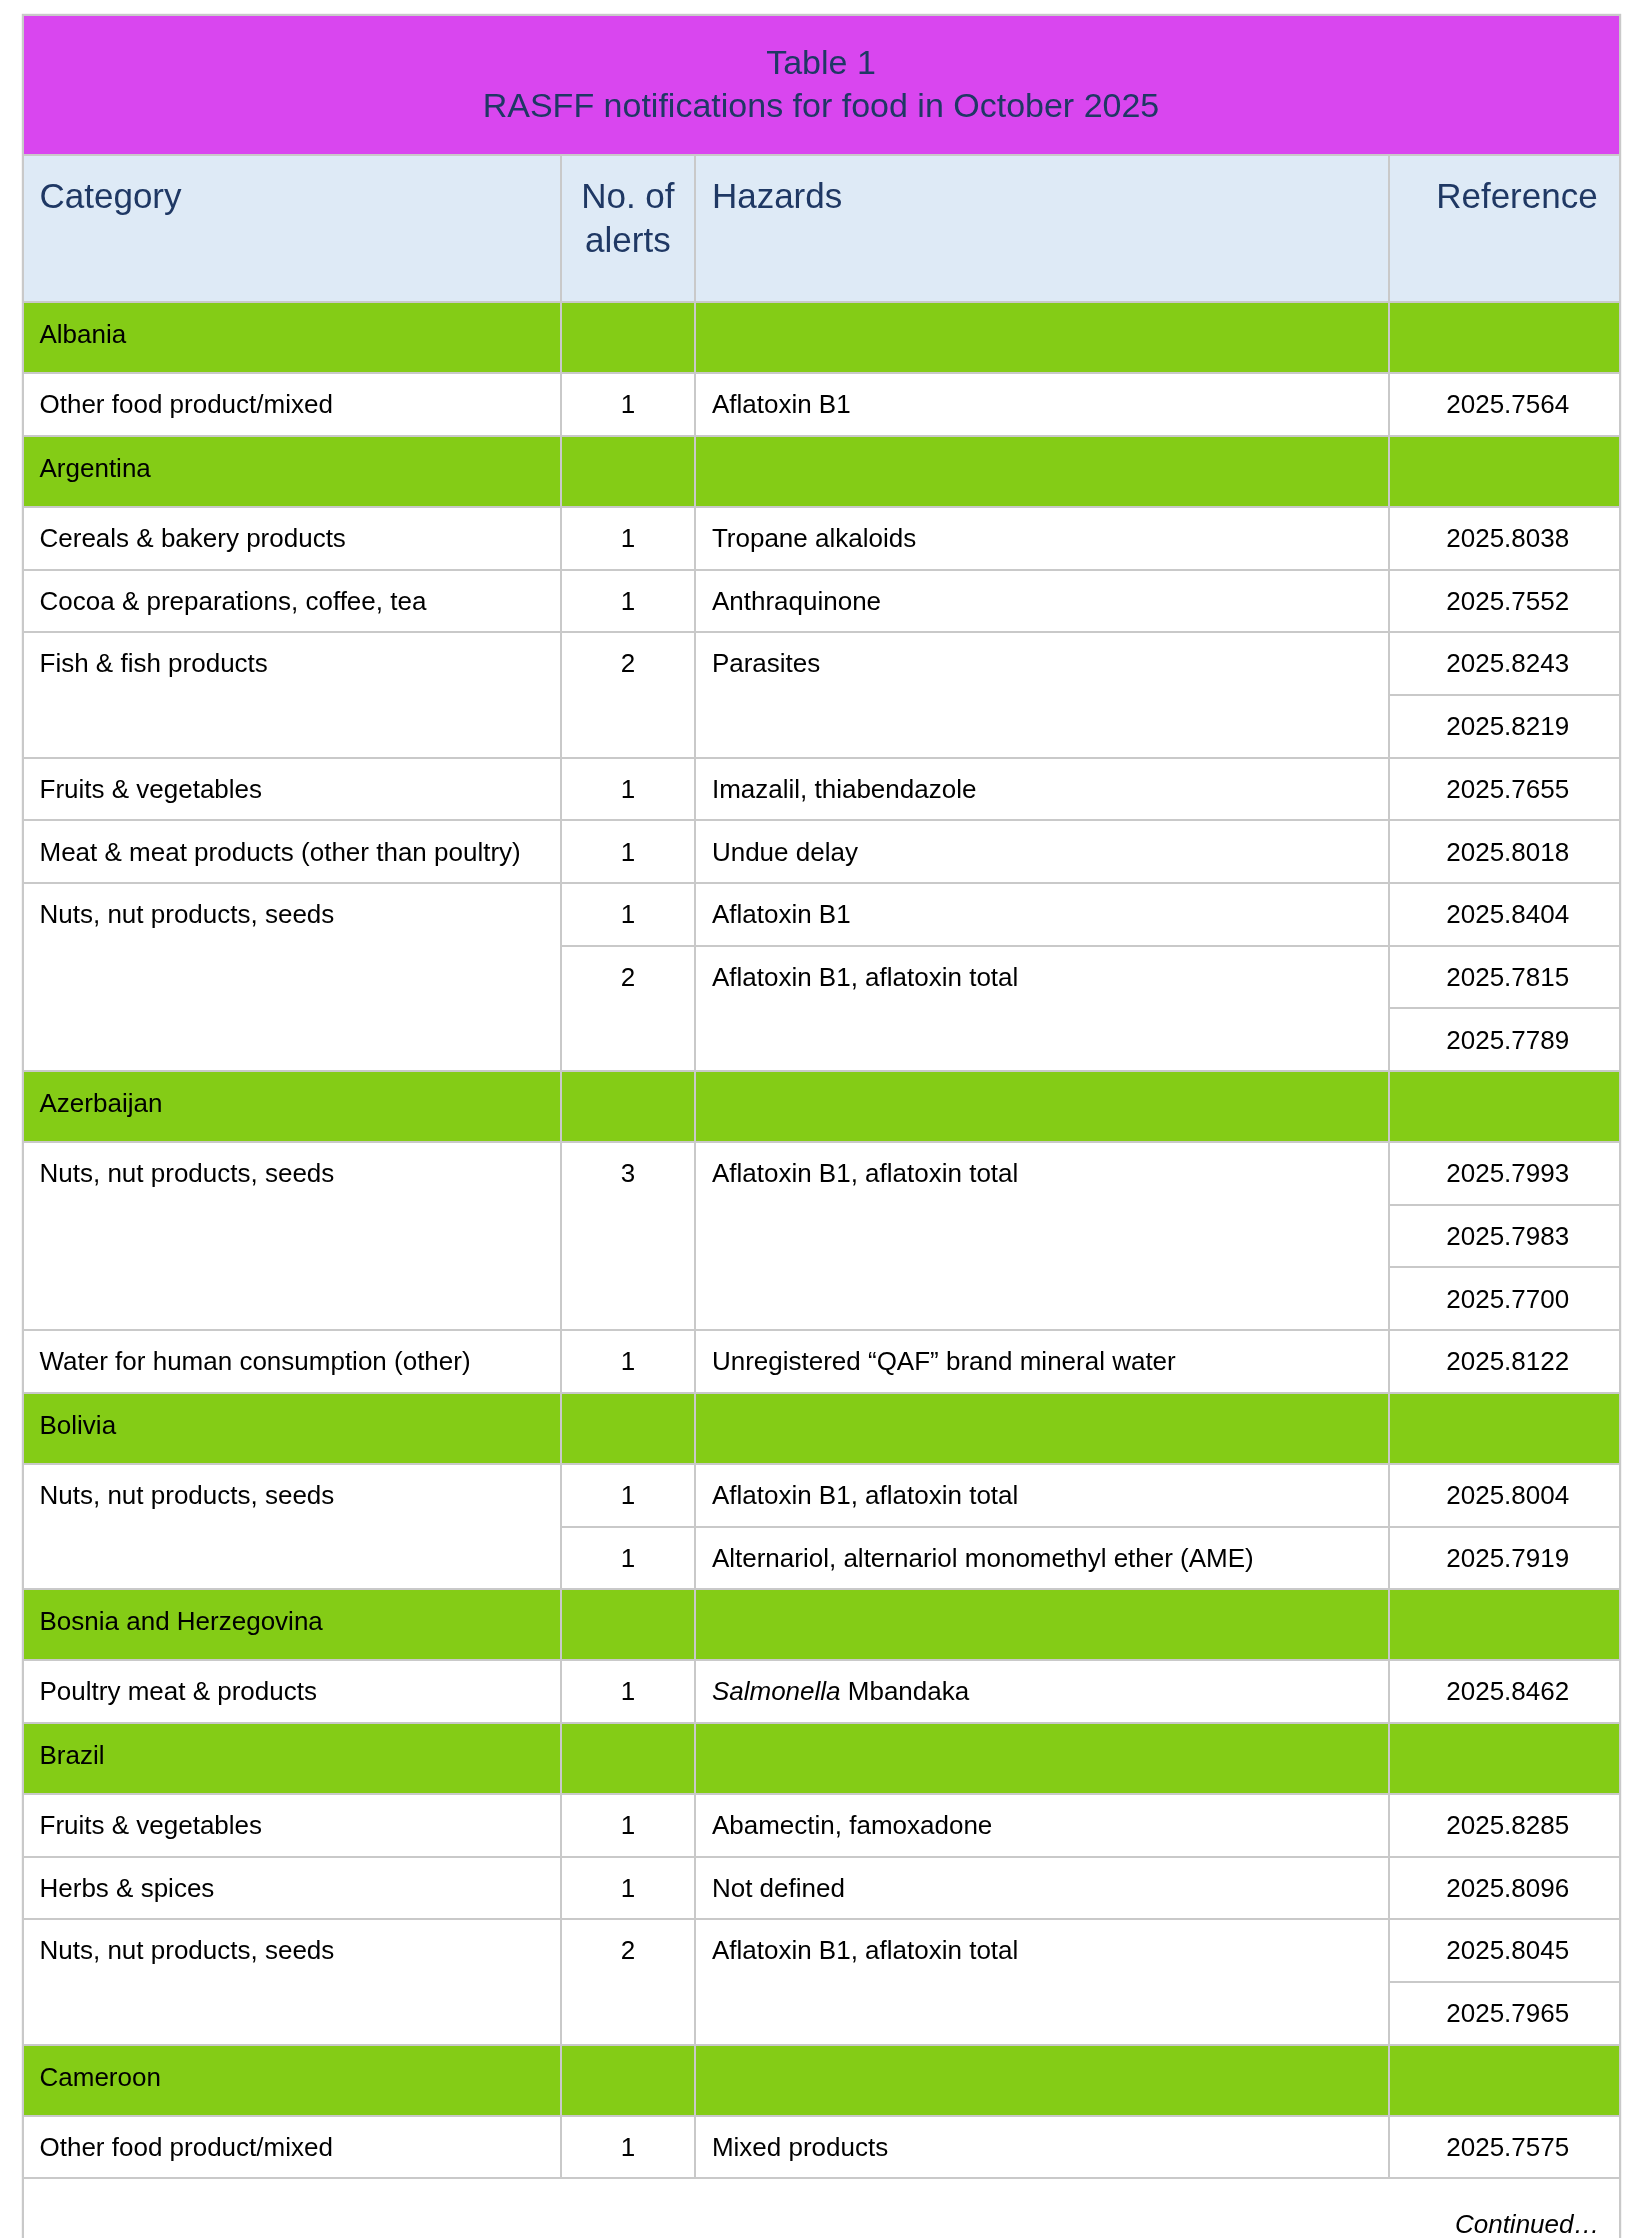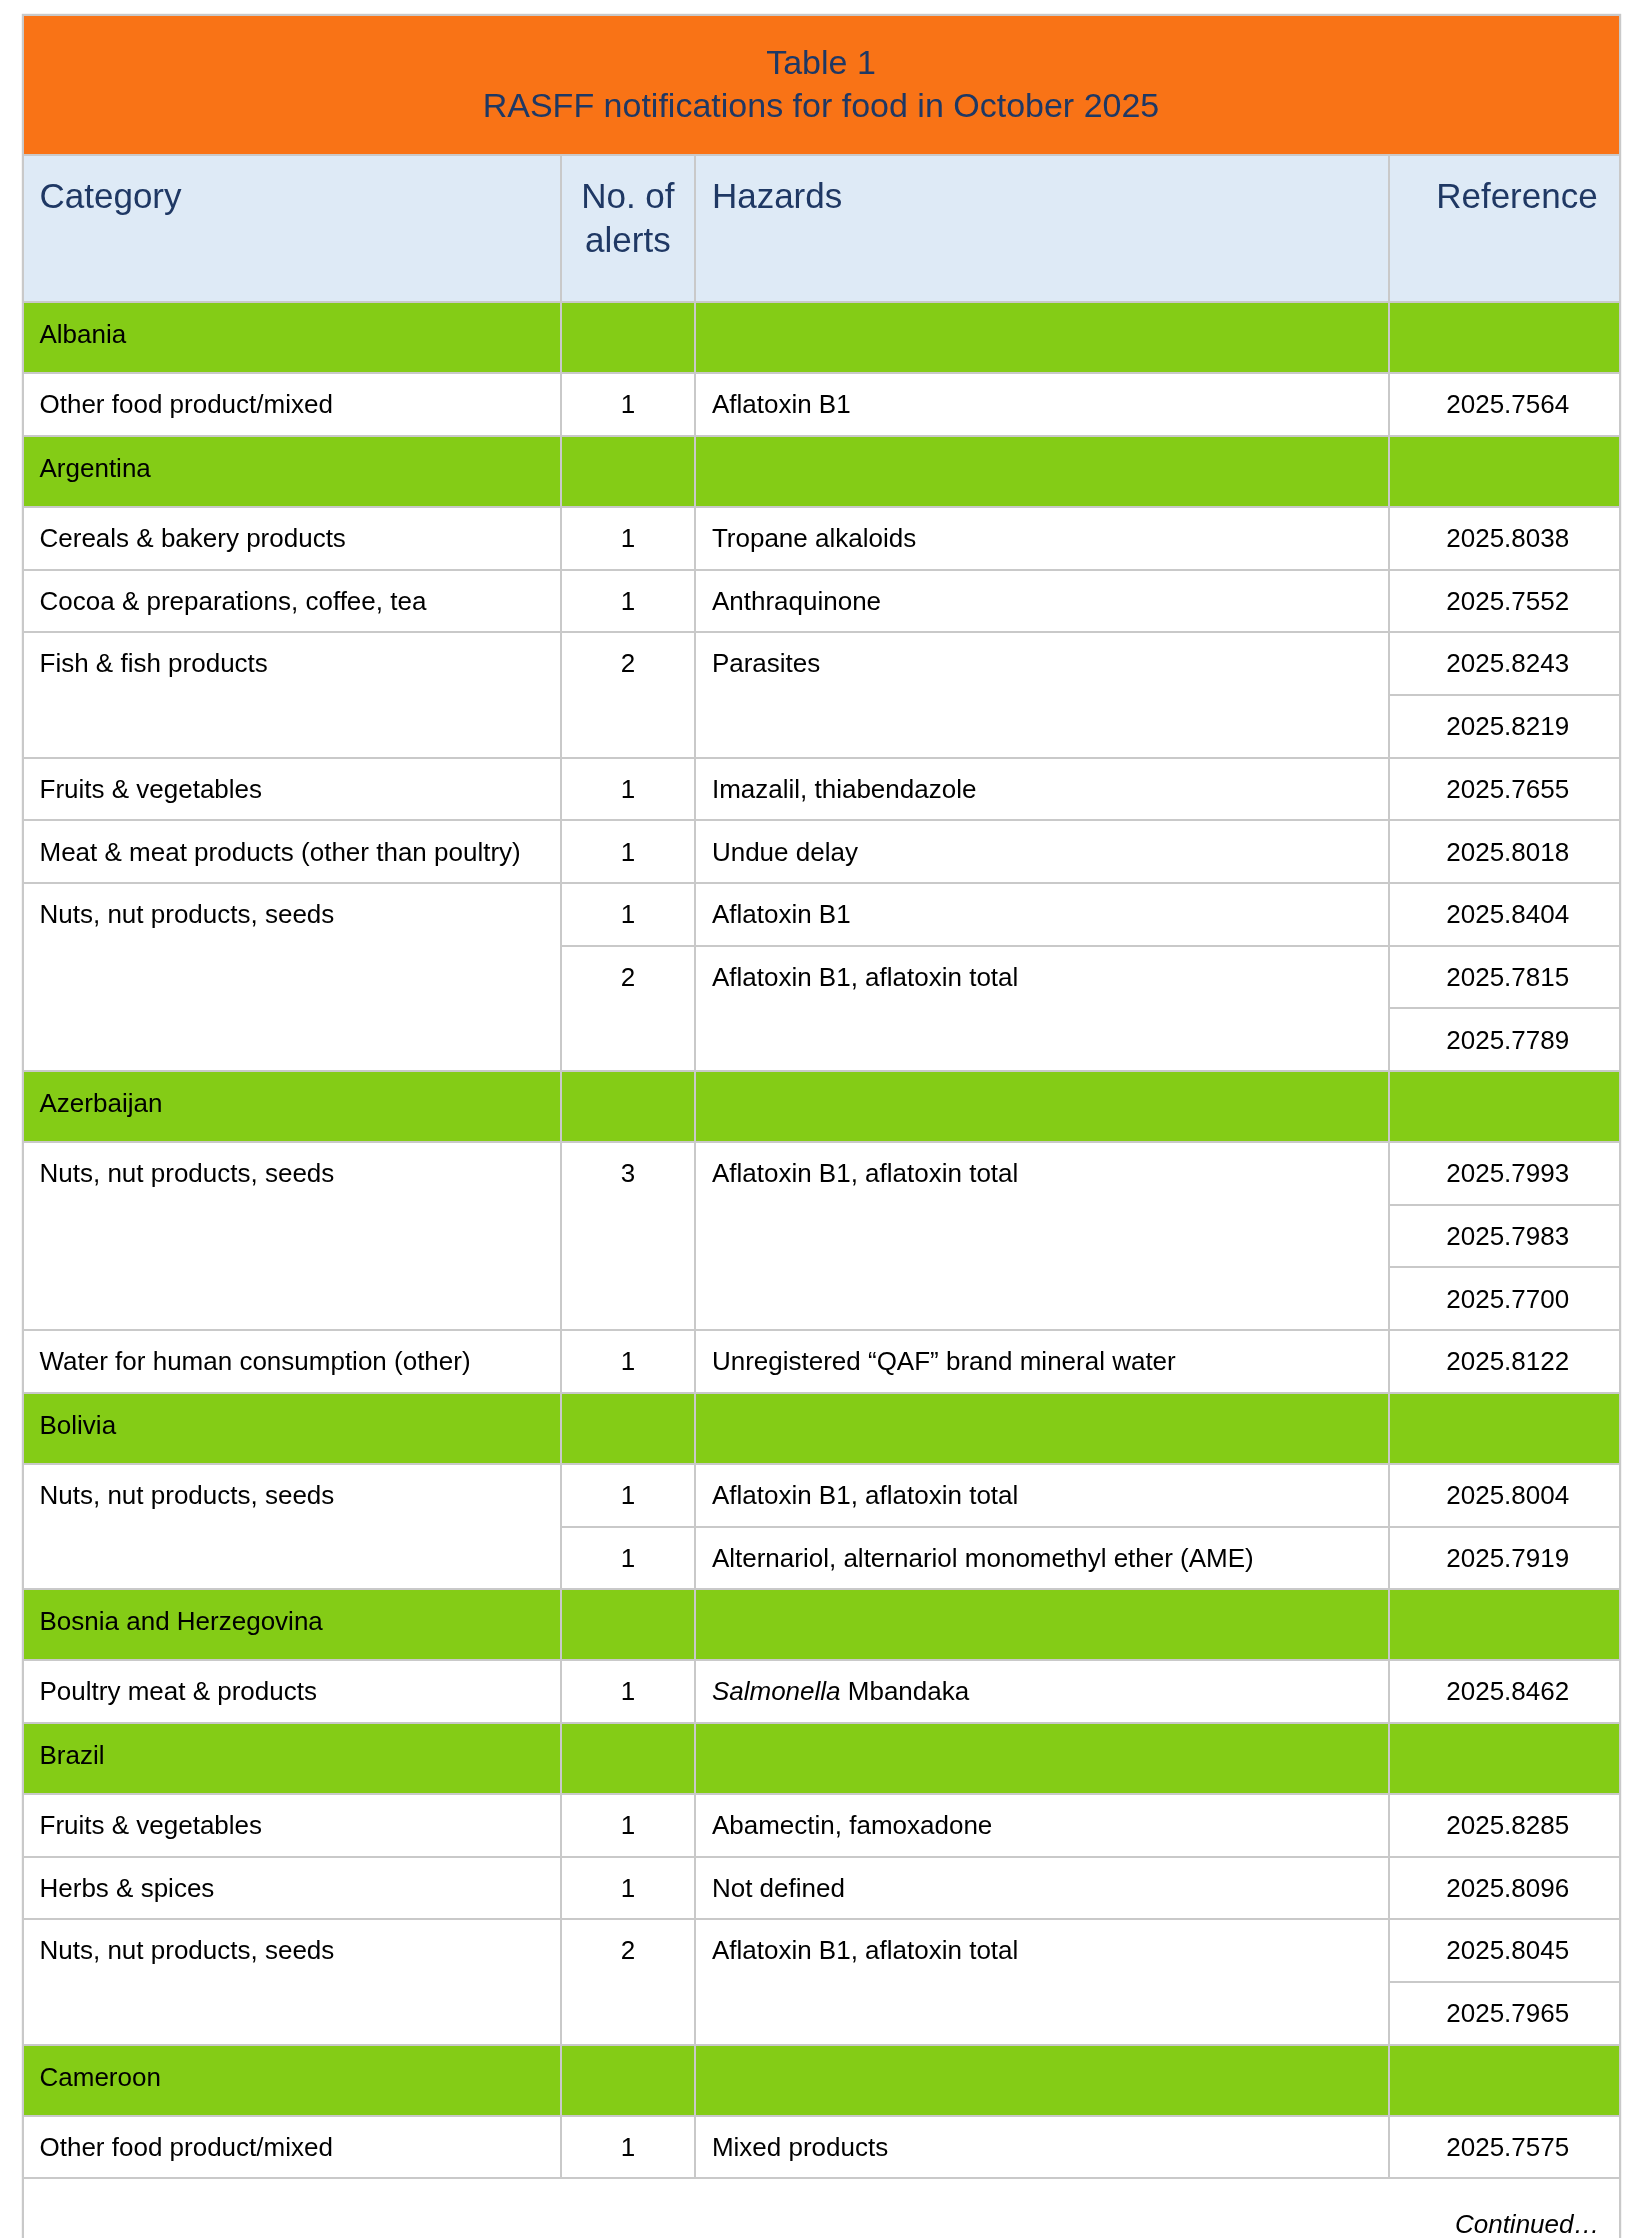--- a/index.html
+++ b/index.html
@@ -28,21 +28,21 @@
     box-shadow: 0 0 0 2.2px #c9c9c9;
   }
 
   table.rasff col.c-cat   { width: 538px; }
   table.rasff col.c-num   { width: 134px; }
   table.rasff col.c-haz   { width: 694px; }
   table.rasff col.c-ref   { width: 228px; }
 
   
   tr.title-row td {
-    background: #f97316;
+    background: #d946ef;
     color: #1f3864;
     text-align: center;
     font-size: 34px;
     line-height: 1.25;
     padding: 25px 14.7px 28px 14.7px;
     border-bottom: 2.9px solid #c9c9c9;
   }
   .title-line1 { display: block; }
   .title-line2 { display: block; }
 

